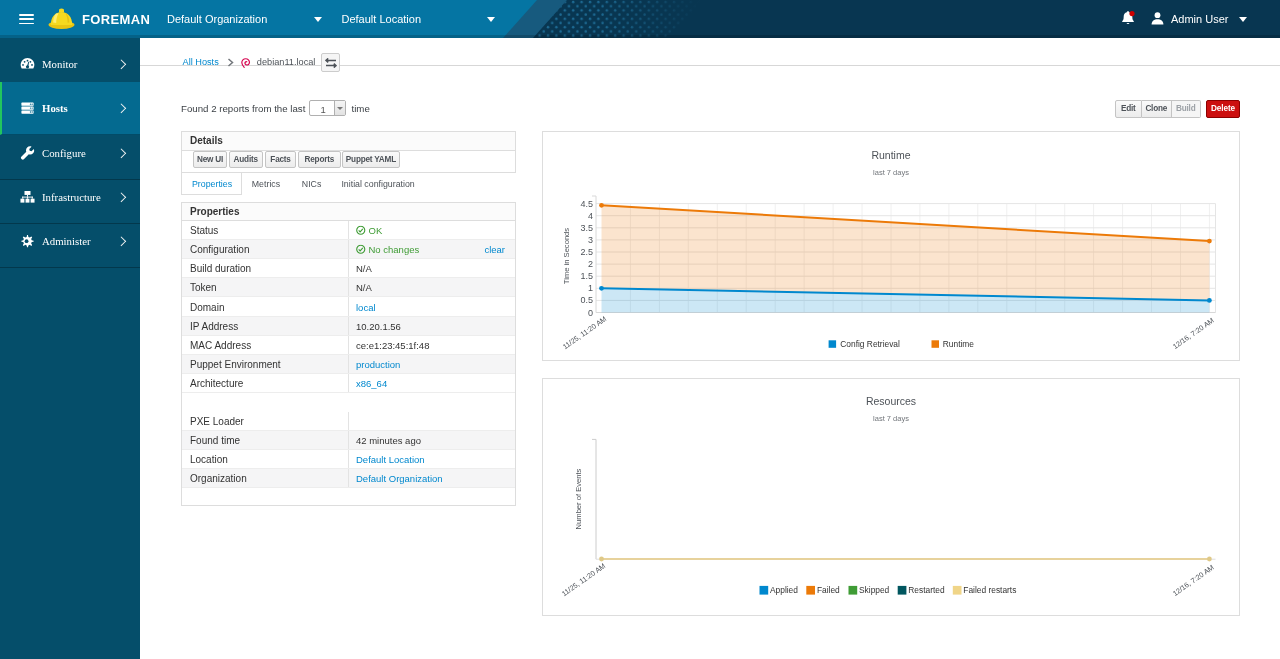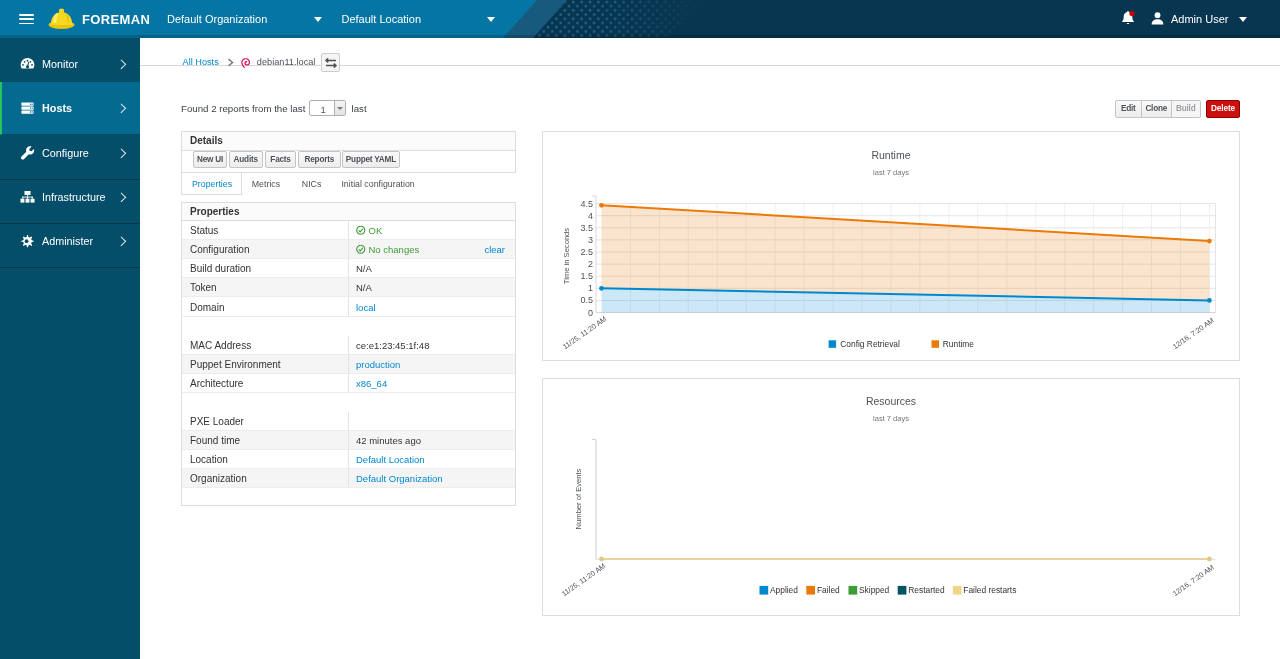--- a/index.html
+++ b/index.html
@@ -10,21 +10,21 @@
   
   #nav { position:absolute; left:0; top:0; width:1280px; height:38px; background:#0575a3; overflow:hidden; }
   #nav .botshade { position:absolute; left:0; bottom:0; width:100%; height:3px; background:rgba(0,0,0,0.16); }
   .navtxt { position:absolute; top:13px; color:#fff; font-size:11px; }
   .caret { position:absolute; width:0; height:0; border-left:4.5px solid transparent; border-right:4.5px solid transparent; border-top:5px solid #fff; top:16.5px; }
   #burger div { position:absolute; left:19px; width:15px; height:1.6px; background:#fff; border-radius:1px; }
   #brand { position:absolute; left:82px; top:11.5px; color:#fff; font-size:13px; font-weight:bold; letter-spacing:0.35px; }
 
   
   #sidebar { position:absolute; left:0; top:38px; width:140px; height:621px; background:#054e6a; }
-  .sitem { position:absolute; left:0; width:140px; height:53px; border-bottom:1px solid rgba(0,0,0,0.28); }
+  .sitem { position:absolute; left:0; width:140px; height:53px; border-bottom:1px solid rgba(0,0,0,0.28);font-family:Liberation Serif, serif; }
   .sitem .label { position:absolute; left:42px; top:50%; transform:translateY(-50%); color:#fff; font-size:10.8px; }
   .sitem.active { background:#046a90; border-left:2px solid #22c55e; }
   .sitem.active .label { font-weight:bold; left:40px; }
   .chev { position:absolute; right:16px; top:50%; width:6.5px; height:6.5px; border-top:1.8px solid #f2f2f2; border-right:1.8px solid #f2f2f2; transform:translateY(-50%) rotate(45deg); }
   .sicon { position:absolute; left:20px; top:50%; transform:translateY(-50%); }
 
   
   #crumbbar { position:absolute; left:140px; top:38px; width:1140px; height:28px; background:#fff; border-bottom:1px solid #d7d7d7; }
   .lnk { color:#0088ce; }
 
@@ -178,21 +178,21 @@
   </div>
 </div>
 
 <div class="abs" style="left:181px;top:102.5px;font-size:9.7px;color:#3a3f44">Found 2 reports from the last</div>
 <div class="abs" style="left:308.5px;top:100.3px;width:37.9px;height:15.9px;border:1px solid #b0b0b0;border-radius:2px;background:#fff">
   <span style="position:absolute;left:11px;top:2.5px;font-size:9.5px;color:#555">1</span>
   <div style="position:absolute;right:0;top:0;width:11.5px;height:13.9px;background:linear-gradient(#f5f5f5,#e2e2e2);border-left:1px solid #b0b0b0">
     <div style="position:absolute;left:2.3px;top:5.3px;width:0;height:0;border-left:3px solid transparent;border-right:3px solid transparent;border-top:3.5px solid #777"></div>
   </div>
 </div>
-<div class="abs" style="left:351.5px;top:102.5px;font-size:9.7px;color:#3a3f44">last</div>
+<div class="abs" style="left:351.5px;top:102.5px;font-size:9.7px;color:#3a3f44">time</div>
 
 <div class="btn" style="left:1115px;top:100px;width:26.5px;border-radius:2px 0 0 2px">Edit</div>
 <div class="btn" style="left:1141.5px;top:100px;width:30.5px;border-radius:0;border-left:none">Clone</div>
 <div class="btn" style="left:1172px;top:100px;width:28.5px;border-radius:0 2px 2px 0;border-left:none;background:#f5f5f5;color:#9ba0a5">Build</div>
 <div class="btn" style="left:1206px;top:100px;width:34px;background:#cc0f0f;border-color:#8c0000;color:#fff;letter-spacing:-0.1px">Delete</div>
 
 <div class="panelbox" style="left:181px;top:130.5px;width:335px;height:42.5px">
   <div style="position:absolute;left:0;top:0;width:100%;height:19px;border-bottom:1px solid #ddd;background:#fbfbfb">
     <span style="position:absolute;left:8px;top:3.5px;font-size:10px;font-weight:bold;color:#333">Details</span>
   </div>
@@ -238,20 +238,25 @@
     </div>
   <div class="tbl-row stripe" style="top:75.15px">
       <span class="lbl">Token</span>
       <span class="cdiv"></span>
       <span class="val">N/A</span>
     </div>
   <div class="tbl-row" style="top:94.20px">
       <span class="lbl">Domain</span>
       <span class="cdiv"></span>
       <span class="val"><span class="lnk">local</span></span>
+    </div>
+  <div class="tbl-row stripe" style="top:113.25px">
+      <span class="lbl">IP Address</span>
+      <span class="cdiv"></span>
+      <span class="val">10.20.1.56</span>
     </div>
   <div class="tbl-row" style="top:132.30px">
       <span class="lbl">MAC Address</span>
       <span class="cdiv"></span>
       <span class="val">ce:e1:23:45:1f:48</span>
     </div>
   <div class="tbl-row stripe" style="top:151.35px">
       <span class="lbl">Puppet Environment</span>
       <span class="cdiv"></span>
       <span class="val"><span class="lnk">production</span></span>

